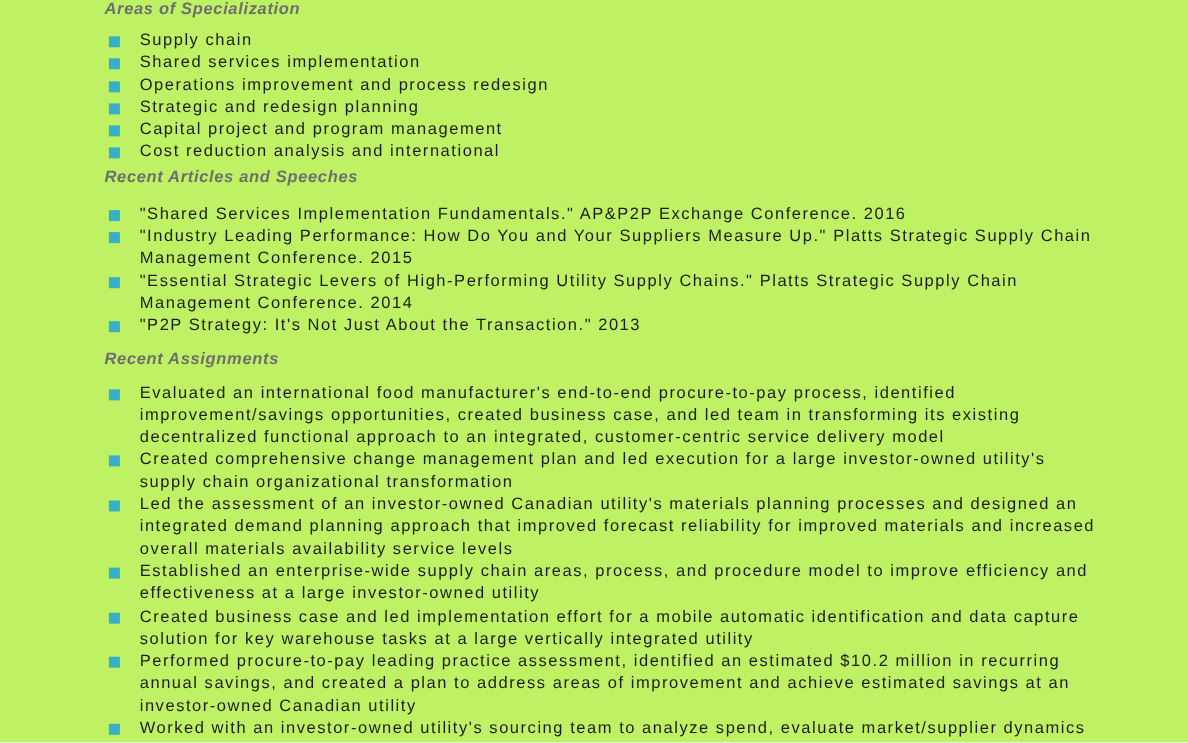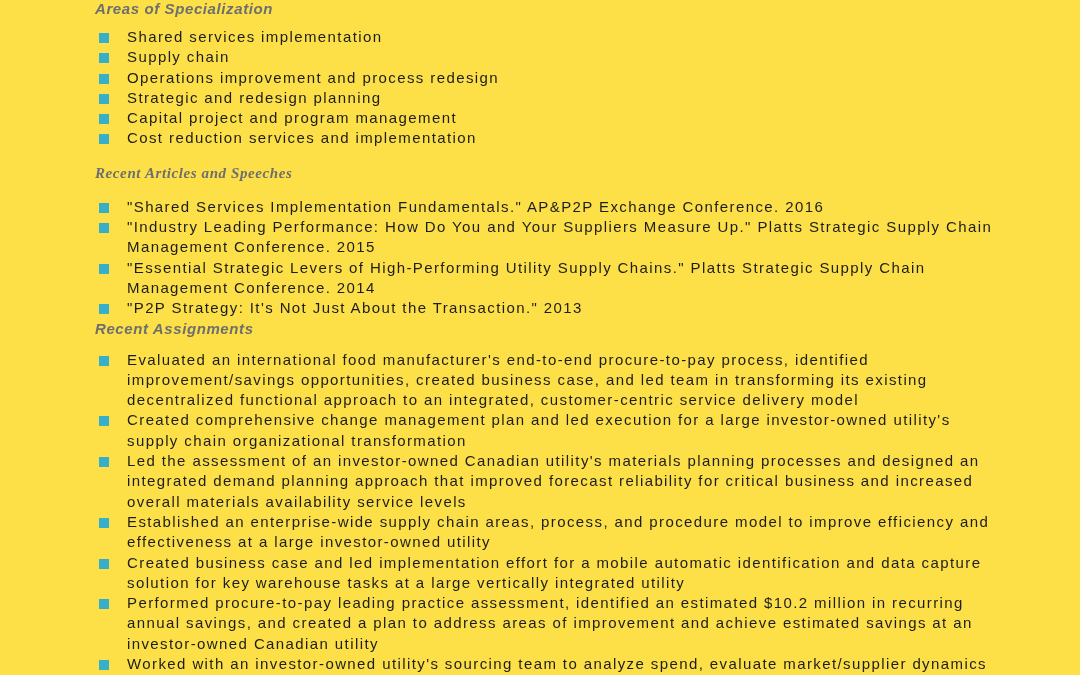--- a/index.html
+++ b/index.html
@@ -13,34 +13,34 @@
     overflow: hidden;
     font-family: "Liberation Sans", "DejaVu Sans", sans-serif;
   }
   .page {
     width: 1080px;
     height: 675px;
     padding-left: 95px;
     padding-right: 40px;
     box-sizing: border-box;
     overflow: hidden;
-    background: #fde047;
+    background: #bef264;
   }
   h2.section-heading {
     font-size: 15px;
     font-style: italic;
     font-weight: bold;
     color: #6e6e6e;
     line-height: 20px;
     letter-spacing: 0.6px;
     margin: 0;
   }
   section.s0 h2.section-heading { margin-top: -1px; }
-  section.s1 h2.section-heading { margin-top: 14px; font-family: Liberation Serif, serif; }
-  section.s2 h2.section-heading { }
+  section.s1 h2.section-heading { margin-top: 2px; }
+  section.s2 h2.section-heading { margin-top: 10px; }
 
   ul.bullet-list {
     list-style: none;
     margin: 0;
     padding: 0;
   }
   section.s0 ul.bullet-list { margin-top: 8px; }
   section.s1 ul.bullet-list { margin-top: 14px; }
   section.s2 ul.bullet-list { margin-top: 11px; }
 
@@ -69,41 +69,41 @@
 </head>
 <body>
 
 <div class="page">
 
   <section class="s0">
     <h2 class="section-heading">Areas of Specialization</h2>
     <ul class="bullet-list">
         <li>
           <span class="bullet"></span>
-          <span class="item-text">Shared services implementation</span>
+          <span class="item-text">Supply chain</span>
         </li>
         <li>
           <span class="bullet"></span>
-          <span class="item-text">Supply chain</span>
+          <span class="item-text">Shared services implementation</span>
         </li>
         <li>
           <span class="bullet"></span>
           <span class="item-text">Operations improvement and process redesign</span>
         </li>
         <li>
           <span class="bullet"></span>
           <span class="item-text">Strategic and redesign planning</span>
         </li>
         <li>
           <span class="bullet"></span>
           <span class="item-text">Capital project and program management</span>
         </li>
         <li>
           <span class="bullet"></span>
-          <span class="item-text">Cost reduction services and implementation</span>
+          <span class="item-text">Cost reduction analysis and international</span>
         </li>
       </ul>
   </section>
 
   <section class="s1">
     <h2 class="section-heading">Recent Articles and Speeches</h2>
     <ul class="bullet-list">
         <li>
           <span class="bullet"></span>
           <span class="item-text">"Shared Services Implementation Fundamentals." AP&amp;P2P Exchange Conference. 2016</span>
@@ -135,21 +135,21 @@
 decentralized functional approach to an integrated, customer-centric service delivery model</span>
         </li>
         <li>
           <span class="bullet"></span>
           <span class="item-text">Created comprehensive change management plan and led execution for a large investor-owned utility's
 supply chain organizational transformation</span>
         </li>
         <li>
           <span class="bullet"></span>
           <span class="item-text">Led the assessment of an investor-owned Canadian utility's materials planning processes and designed an
-integrated demand planning approach that improved forecast reliability for critical business and increased
+integrated demand planning approach that improved forecast reliability for improved materials and increased
 overall materials availability service levels</span>
         </li>
         <li>
           <span class="bullet"></span>
           <span class="item-text">Established an enterprise-wide supply chain areas, process, and procedure model to improve efficiency and
 effectiveness at a large investor-owned utility</span>
         </li>
         <li>
           <span class="bullet"></span>
           <span class="item-text">Created business case and led implementation effort for a mobile automatic identification and data capture

